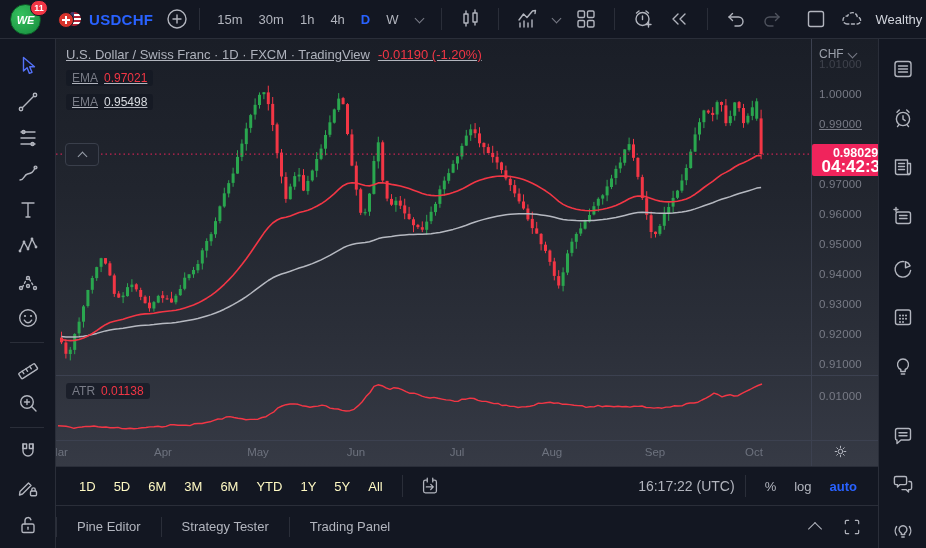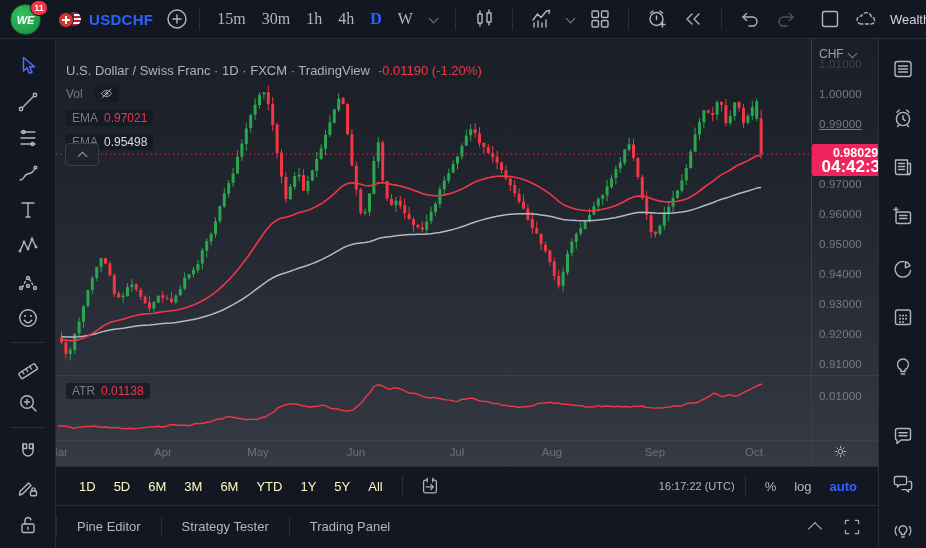--- a/index.html
+++ b/index.html
@@ -29,40 +29,40 @@
   .flags{position:relative;width:24px;height:16px;flex:none;}
   .flag-us{position:absolute;left:9px;top:1px;width:14px;height:14px;border-radius:50%;overflow:hidden;
     background:repeating-linear-gradient(180deg,#b22234 0 2px,#ffffff 2px 4px);}
   .flag-us::after{content:"";position:absolute;left:0;top:0;width:7px;height:7px;background:#3c3b6e;}
   .flag-ch{position:absolute;left:0;top:1px;width:14px;height:14px;border-radius:50%;background:#d8342c;z-index:2;border:1px solid #131722;}
   .flag-ch::before{content:"";position:absolute;left:6px;top:3px;width:2px;height:8px;background:#fff;}
   .flag-ch::after{content:"";position:absolute;left:3px;top:6px;width:8px;height:2px;background:#fff;}
   .symbol-text{color:#2962ff;font-weight:bold;font-size:15px;margin-left:7px;letter-spacing:.3px;}
   .add-btn{margin-left:12px;display:flex;cursor:pointer;}
   .intervals{display:flex;align-items:center;gap:2px;}
-  .tf{font-size:16px;color:#b2b5be;padding:4px 7px;border-radius:4px;cursor:pointer;font-family:Liberation Serif, serif;}
+  .tf{font-size:13px;color:#b2b5be;padding:4px 7px;border-radius:4px;cursor:pointer;}
   .tf.active{color:#2962ff;font-weight:bold;}
   .tbtn{display:flex;align-items:center;padding:0 6px;cursor:pointer;flex:none;}
   .layout-name{font-size:13px;color:#d1d4dc;margin-left:6px;white-space:nowrap;}
 
   
   .left-toolbar{position:absolute;left:0;top:39px;width:55px;bottom:0;background:#131722;border-right:1px solid #2a2e39;z-index:20;}
   .ltool{position:absolute;left:14px;width:28px;height:28px;display:flex;align-items:center;justify-content:center;cursor:pointer;}
   .lsep{position:absolute;left:10px;width:34px;height:1px;background:#2a2e39;}
 
   
   .right-sidebar{position:absolute;right:0;top:39px;width:47px;bottom:0;background:#131722;border-left:1px solid #2a2e39;z-index:20;}
   .rtool{position:absolute;left:11px;width:26px;height:26px;display:flex;align-items:center;justify-content:center;cursor:pointer;}
 
   
   .chart-col{position:absolute;left:56px;top:39px;width:822px;height:509px;}
   .chart-area{position:absolute;left:0;top:0;width:822px;height:427px;
     background:linear-gradient(180deg,#1a1e27 0%,#21252e 35%,#2b2f39 70%,#363a45 100%);}
   #chart-svg{position:absolute;left:0;top:0;}
-  .legend{position:absolute;left:10px;top:24px;z-index:5;}
+  .legend{position:absolute;left:10px;top:8px;z-index:5;text-decoration:underline;}
   .legend-title-row{font-size:13px;color:#aeb2bc;display:flex;align-items:center;white-space:nowrap;}
   .legend-change{color:#f23645;margin-left:8px;font-size:13px;}
   .legend-row{display:flex;align-items:center;margin-top:7px;height:17px;}
   .chip{display:inline-flex;align-items:center;background:rgba(19,23,34,.72);border-radius:3px;padding:1px 6px;font-size:12px;}
   .lbl{color:#787b86;margin-right:6px;}
   .val-red{color:#f23645;}
   .val-white{color:#d8dbe0;}
   .eye-chip{display:inline-flex;align-items:center;justify-content:center;background:rgba(19,23,34,.72);border-radius:3px;width:24px;height:17px;margin-left:6px;cursor:pointer;}
   .collapse-chip{position:absolute;left:9px;top:104px;width:32px;height:21px;background:#1f232d;border:1px solid #3a3f4b;
     border-radius:4px;display:flex;align-items:center;justify-content:center;z-index:6;cursor:pointer;}
@@ -80,21 +80,21 @@
 
   #time-axis{position:absolute;left:0;top:401px;width:755px;height:26px;overflow:hidden;z-index:4;}
   .month{position:absolute;top:6px;transform:translateX(-50%);font-size:11.5px;color:#6d727e;}
   .axis-gear{position:absolute;left:776px;top:404px;z-index:5;cursor:pointer;}
 
   
   .range-bar{position:absolute;left:0;top:427px;width:822px;height:40px;border-top:1px solid #2a2e39;border-bottom:1px solid #2a2e39;
     background:#131722;display:flex;align-items:center;padding-left:14px;box-sizing:border-box;}
   .rng{font-size:13px;color:#fef9c3;padding:4px 9px;border-radius:4px;cursor:pointer;}
   .range-right{margin-left:auto;display:flex;align-items:center;padding-right:12px;}
-  .clock{font-size:11px;color:#b2b5be;cursor:pointer;}
+  .clock{font-size:14px;color:#b2b5be;cursor:pointer;}
   .scale-btn{font-size:13px;color:#b2b5be;padding:4px 9px;cursor:pointer;}
   .scale-btn.active{color:#2962ff;font-weight:bold;}
 
   
   .tabs-bar{position:absolute;left:0;top:467px;width:822px;height:41px;background:#131722;display:flex;align-items:center;}
   .tab{font-size:13px;color:#b2b5be;padding:0 20px;height:100%;display:flex;align-items:center;cursor:pointer;white-space:nowrap;}
   .tab .chev{margin-left:7px;}
   .tabsep{width:1px;height:20px;background:#2a2e39;}
   .tabs-right{margin-left:auto;display:flex;align-items:center;gap:20px;padding-right:16px;}
 </style>
@@ -694,30 +694,20 @@
         <line x1="0" y1="401.5" x2="822" y2="401.5" stroke="#3c4150"></line>
         <line x1="755.5" y1="0" x2="755.5" y2="427" stroke="#3c4150"></line>
       </svg>
 
     <div class="legend">
       <div class="legend-title-row">
         <span>U.S. Dollar / Swiss Franc · 1D · FXCM · TradingView</span>
         <span class="legend-change">-0.01190 (-1.20%)</span>
       </div>
       <div class="legend-row">
-        <span class="lbl" style="font-size:12px;">Vol</span>
-        <span class="eye-chip">
-          <svg class="ic" width="15" height="15" viewBox="0 0 24 24">
-            <path d="M4 12s3-5 8-5 8 5 8 5-3 5-8 5-8-5-8-5z"></path>
-              <circle cx="12" cy="12" r="2.2"></circle>
-              <path d="M5 19L19 5"></path>
-            </svg>
-        </span>
-      </div>
-      <div class="legend-row">
         <span class="chip">
           <span class="lbl">EMA</span>
           <span class="val-red">0.97021</span>
           </span>
       </div>
       <div class="legend-row">
         <span class="chip">
           <span class="lbl">EMA</span>
           <span class="val-white">0.95498</span>
           </span>

